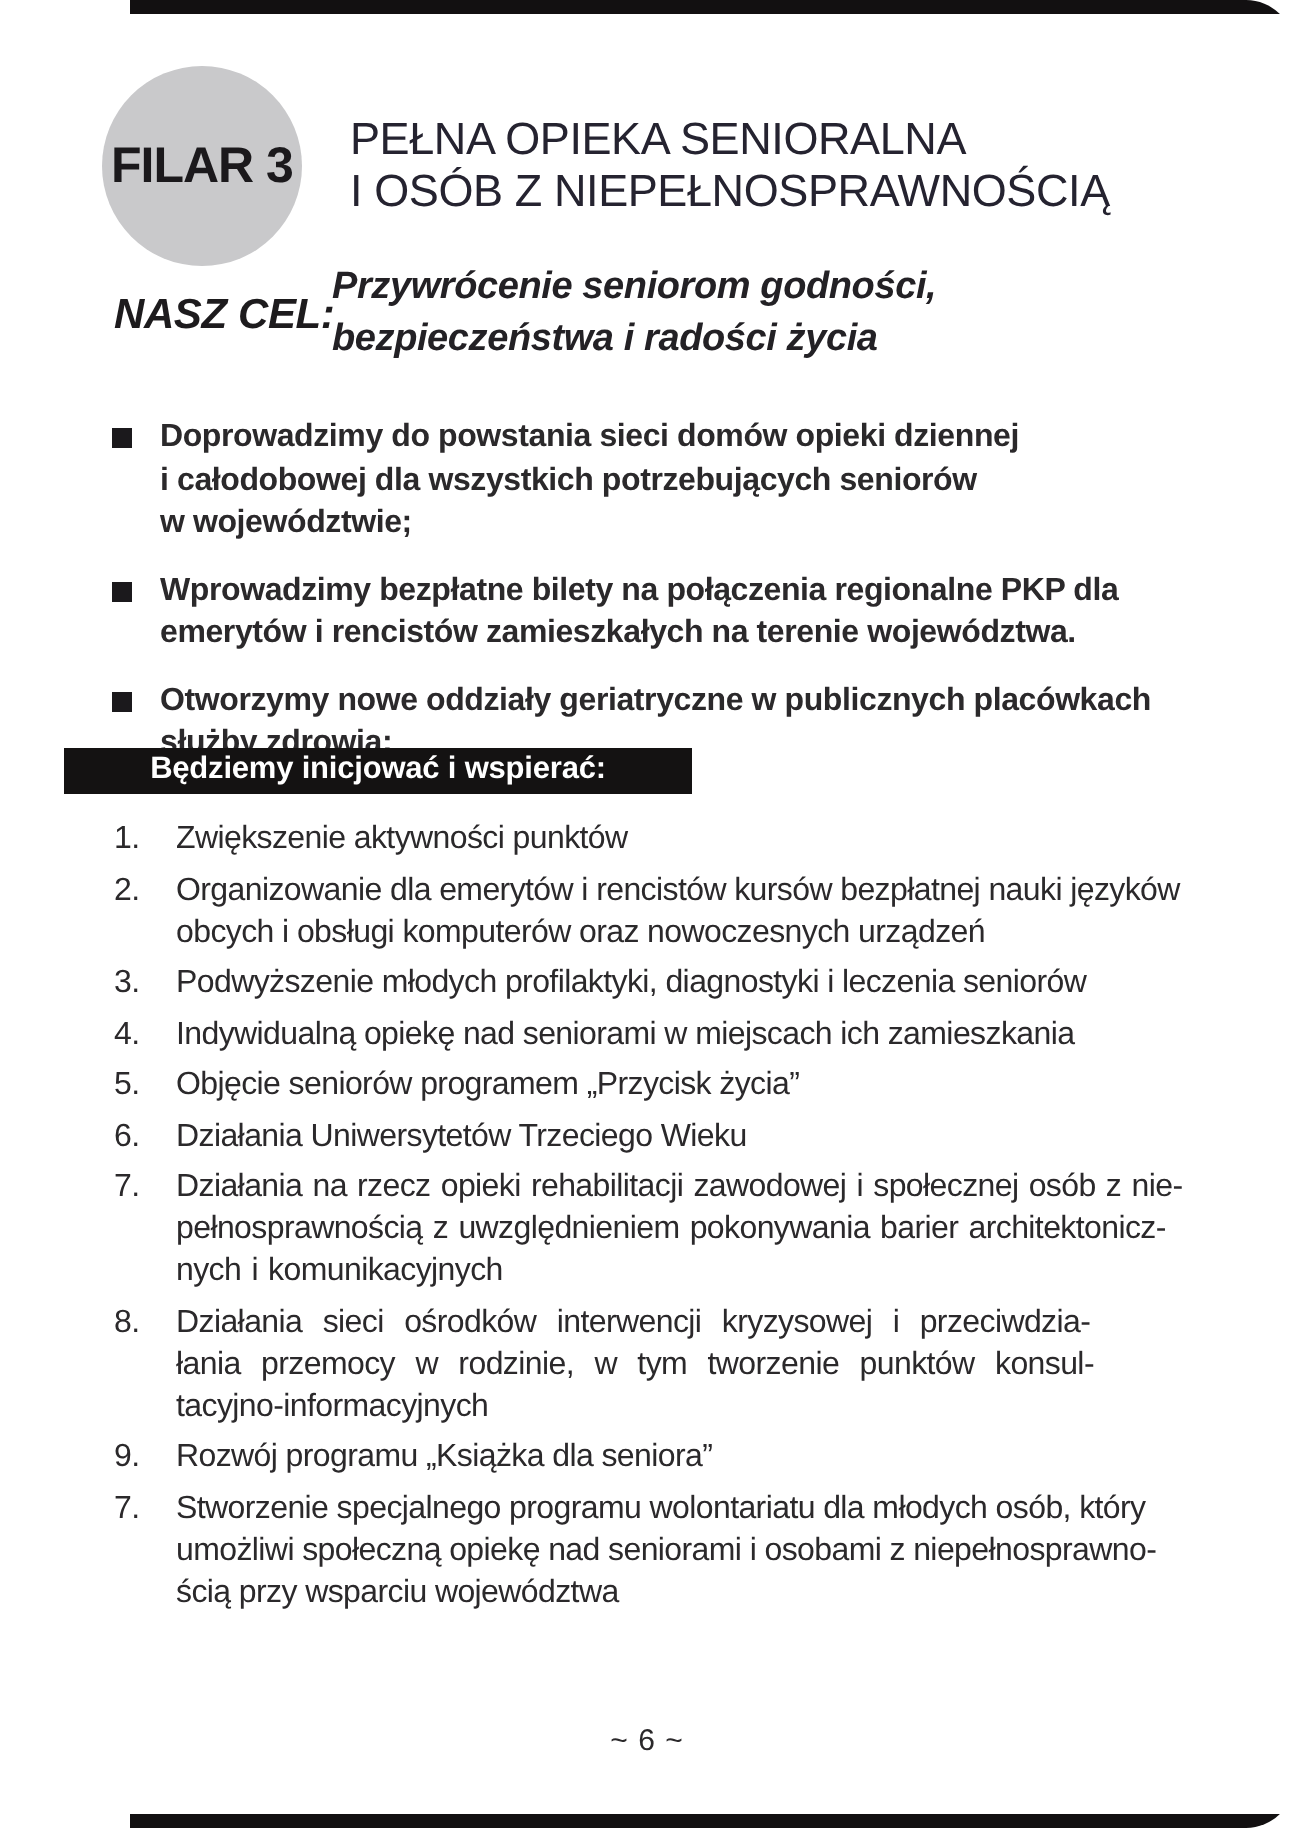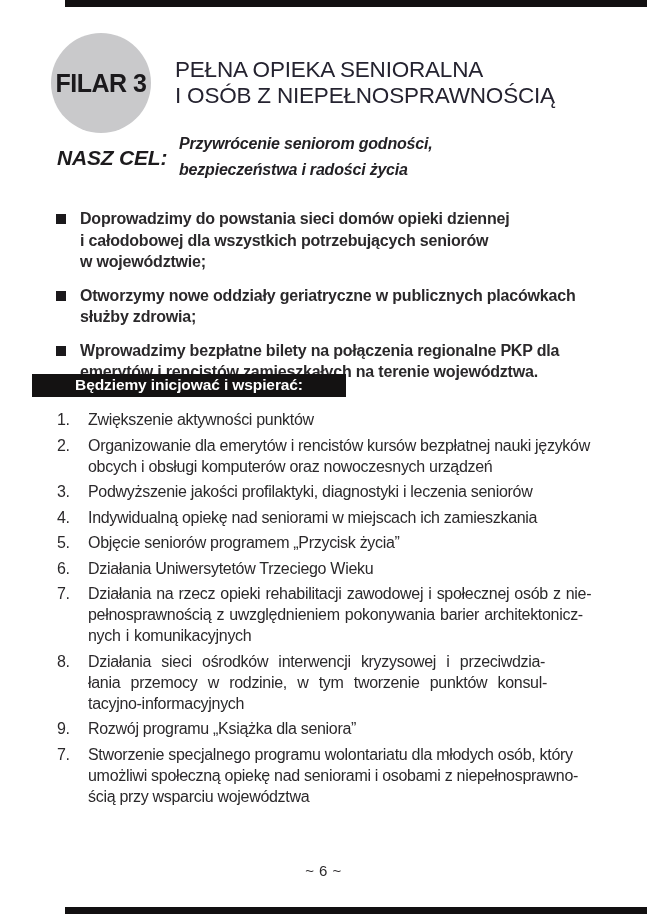--- a/index.html
+++ b/index.html
@@ -3,20 +3,21 @@
 <meta charset="utf-8">
 <style>
   html,body{margin:0;padding:0;background:#ffffff;}
   .page{
     position:relative;
     width:647px;height:914px;
     background:#ffffff;
     font-family:"Liberation Sans","DejaVu Sans",sans-serif;
     color:#2b292b;
     overflow:hidden;
+    border-radius:24px;
   }
   .edge-bar{position:absolute;left:65px;right:0;height:7px;background:#121011;}
   .edge-bar.top{top:0;}
   .edge-bar.bottom{bottom:0;}
 
   .pillar-circle{
     position:absolute;left:51px;top:33px;width:100px;height:100px;
     background:#c9c9cb;border-radius:50%;
     display:flex;align-items:center;justify-content:center;
   }
@@ -28,22 +29,22 @@
     position:absolute;left:175px;top:57px;
     font-size:22.5px;line-height:26px;font-weight:400;
     color:#252330;letter-spacing:-0.2px;white-space:pre-line;
   }
   .goal-label{
     position:absolute;left:57px;top:146px;
     font-weight:700;font-style:italic;font-size:21px;color:#1d1b1d;
     letter-spacing:-0.2px;
   }
   .goal-text{
-    position:absolute;left:179px;top:131px;
-    font-weight:700;font-style:italic;font-size:16px;line-height:26px;
+    position:absolute;left:166px;top:131px;
+    font-weight:700;font-style:italic;font-size:19px;line-height:26px;
     color:#232125;white-space:pre-line;letter-spacing:-0.2px;
   }
 
   .commitments{position:absolute;left:56px;top:196px;width:545px;}
   .commitment{display:flex;margin-bottom:6px;margin-top:12px;}
   .commitment .marker{
     flex:0 0 auto;width:10px;height:10px;background:#1b191c;
     margin:6px 14px 0 0;font-size:0;line-height:0;overflow:hidden;color:#1b191c;
   }
   .commitment .ctext{
@@ -98,47 +99,47 @@
 
   <div class="commitments">
     <div class="commitment">
       <span class="marker"></span>
       <div class="ctext">Doprowadzimy do powstania sieci domów opieki dziennej
 i całodobowej dla wszystkich potrzebujących seniorów
 w województwie;</div>
     </div>
     <div class="commitment">
       <span class="marker"></span>
-      <div class="ctext">Otworzymy nowe oddziały geriatryczne w publicznych placówkach
-służby zdrowia;</div>
+      <div class="ctext">Wprowadzimy bezpłatne bilety na połączenia regionalne PKP dla
+emerytów i rencistów zamieszkałych na terenie województwa.</div>
     </div>
     <div class="commitment">
       <span class="marker"></span>
-      <div class="ctext">Wprowadzimy bezpłatne bilety na połączenia regionalne PKP dla
-emerytów i rencistów zamieszkałych na terenie województwa.</div>
+      <div class="ctext">Otworzymy nowe oddziały geriatryczne w publicznych placówkach
+służby zdrowia;</div>
     </div>
   </div>
 
   <div class="banner">
     <span class="banner-label">Będziemy inicjować i wspierać:</span>
   </div>
 
   <div class="initiatives">
     <div class="initiative">
       <span class="num">1.</span>
       <div class="itext">Zwiększenie aktywności punktów</div>
     </div>
     <div class="initiative">
       <span class="num">2.</span>
       <div class="itext">Organizowanie dla emerytów i rencistów kursów bezpłatnej nauki języków
 obcych i obsługi komputerów oraz nowoczesnych urządzeń</div>
     </div>
     <div class="initiative">
       <span class="num">3.</span>
-      <div class="itext">Podwyższenie jakości profilaktyki, diagnostyki i leczenia seniorów</div>
+      <div class="itext">Podwyższenie młodych profilaktyki, diagnostyki i leczenia seniorów</div>
     </div>
     <div class="initiative">
       <span class="num">4.</span>
       <div class="itext">Indywidualną opiekę nad seniorami w miejscach ich zamieszkania</div>
     </div>
     <div class="initiative">
       <span class="num">5.</span>
       <div class="itext">Objęcie seniorów programem „Przycisk życia”</div>
     </div>
     <div class="initiative">

